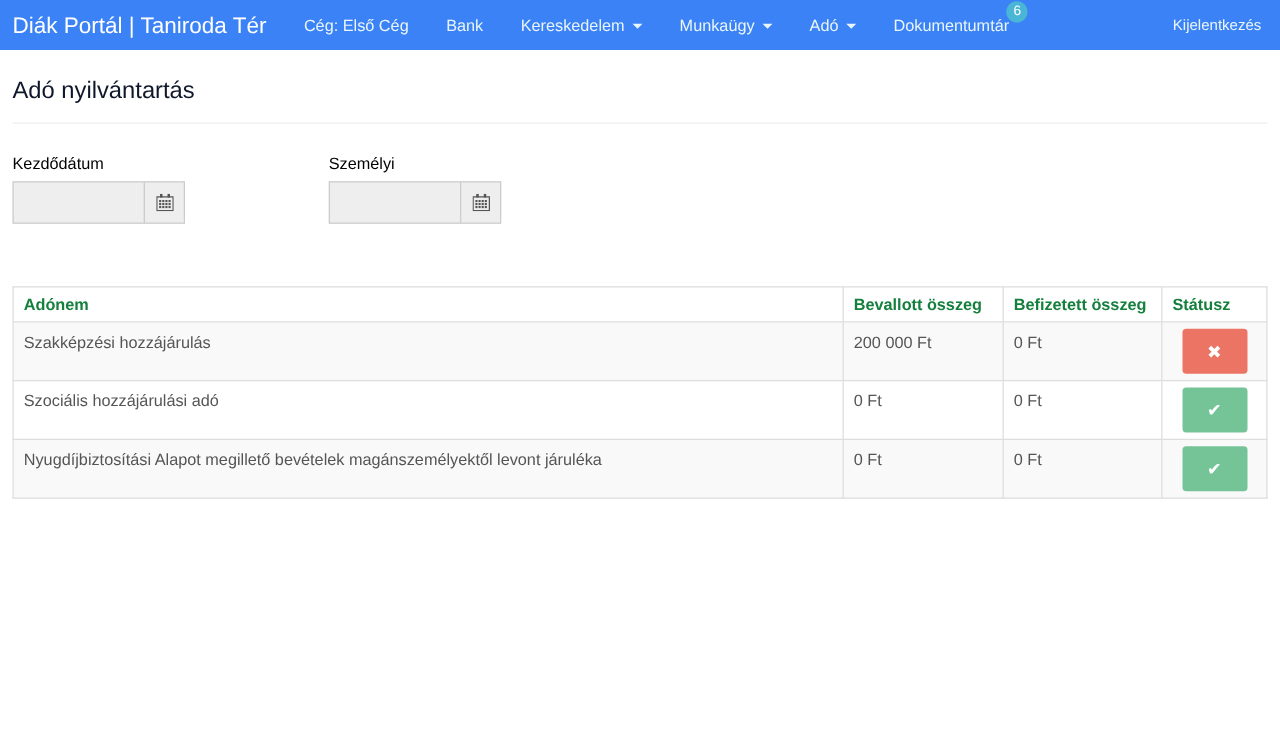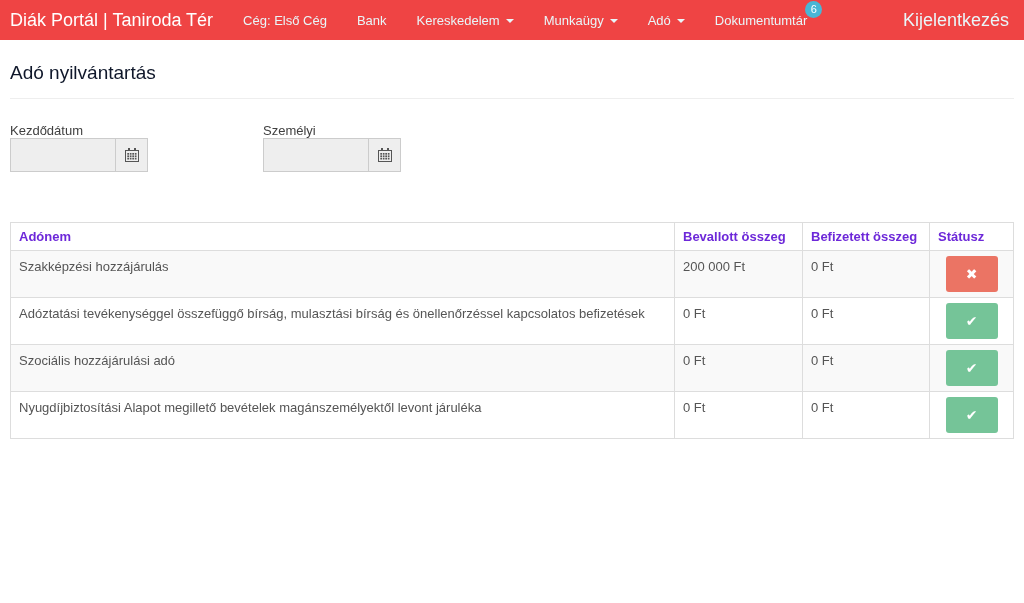--- a/index.html
+++ b/index.html
@@ -56,21 +56,21 @@
     border-radius: 50%;
     background: #49b6d5; 
     color: #fff;
     font-size: 11px;
     line-height: 17px;
     text-align: center;
   }
   .logout {
     margin-left: auto;
     color: #e9f6f9;
-    font-size: 18px;
+    font-size: 12px;
     text-decoration: none;
     cursor: pointer;
     text-align: right;
   }
 
   
   .container { padding: 0 10px; }
   .page-title {
     font-size: 19px;
     font-weight: 400;
@@ -79,21 +79,21 @@
   }
   hr.divider {
     border: none;
     border-top: 1px solid #eee;
     margin: 0 0 24px 0;
   }
 
   
   .filters { display: flex; margin-bottom: 50px; }
   .filter { margin-right: 115px; }
-  .filter label { display: block; color: #404040; }
+  .filter label { display: block; margin-bottom: 7px; color: #000000; }
   .input-group { display: flex; }
   .date-input {
     width: 106px;
     height: 34px;
     box-sizing: border-box;
     background: #eee;
     border: 1px solid #ccc;
     border-radius: 0;
     padding: 6px 10px;
     color: #555;
@@ -122,21 +122,21 @@
   .col-name { width: auto; }
   .col-declared { width: 128px; }
   .col-paid { width: 127px; }
   .col-status { width: 84px; }
   .tax-table th, .tax-table td {
     border: 1px solid #ddd;
     text-align: left;
     font-size: 13px;
   }
   .tax-table th {
-    color: #6d28d9;
+    color: #15803d;
     font-weight: bold;
     padding: 6px 8px;
   }
   .tax-table td {
     color: #555;
     padding: 8px;
     height: 47px;
     box-sizing: border-box;
     vertical-align: top;
   }
@@ -155,21 +155,21 @@
     cursor: pointer;
     display: inline-flex;
     align-items: center;
     justify-content: center;
   }
   .status-icon { font-size: 14px; line-height: 1; }
 </style>
 </head>
 <body>
 
-<header class="navbar" style="background: #ef4444;">
+<header class="navbar" style="background: #3b82f6;">
   <a class="brand">Diák Portál | Taniroda Tér</a>
   <nav class="nav-items" id="nav-items">
   <a class="nav-link"><span class="nav-label">Cég: Első Cég</span></a>
 
   <a class="nav-link"><span class="nav-label">Bank</span></a>
 
   <a class="nav-link"><span class="nav-label">Kereskedelem</span><span class="caret"></span></a>
 
   <a class="nav-link"><span class="nav-label">Munkaügy</span><span class="caret"></span></a>
 
@@ -263,49 +263,39 @@
     <td>Szakképzési hozzájárulás</td>
     <td>200 000 Ft</td>
     <td>0 Ft</td>
     <td class="status-cell">
       <button class="status-btn" style="background: rgb(235, 116, 100);">
               <span class="status-icon">✖</span>
             </button>
     </td>
   </tr>
 
+
   <tr>
-    <td>Adóztatási tevékenységgel összefüggő bírság, mulasztási bírság és önellenőrzéssel kapcsolatos befizetések</td>
+    <td>Szociális hozzájárulási adó</td>
     <td>0 Ft</td>
     <td>0 Ft</td>
     <td class="status-cell">
       <button class="status-btn" style="background: rgb(117, 196, 152);">
               <span class="status-icon">✔</span>
             </button>
     </td>
   </tr>
 
+
   <tr>
-    <td>Szociális hozzájárulási adó</td>
+    <td>Nyugdíjbiztosítási Alapot megillető bevételek magánszemélyektől levont járuléka</td>
     <td>0 Ft</td>
     <td>0 Ft</td>
     <td class="status-cell">
       <button class="status-btn" style="background: rgb(117, 196, 152);">
               <span class="status-icon">✔</span>
             </button>
     </td>
   </tr>
 
-
-  <tr>
-    <td>Nyugdíjbiztosítási Alapot megillető bevételek magánszemélyektől levont járuléka</td>
-    <td>0 Ft</td>
-    <td>0 Ft</td>
-    <td class="status-cell">
-      <button class="status-btn" style="background: rgb(117, 196, 152);">
-              <span class="status-icon">✔</span>
-            </button>
-    </td>
-  </tr>
-
 </tbody>
   </table>
 </main>
 
 </body></html>

